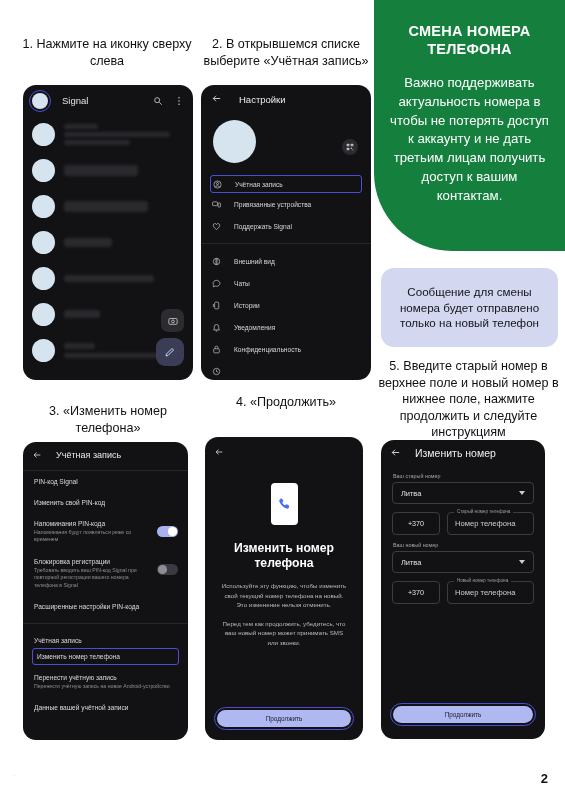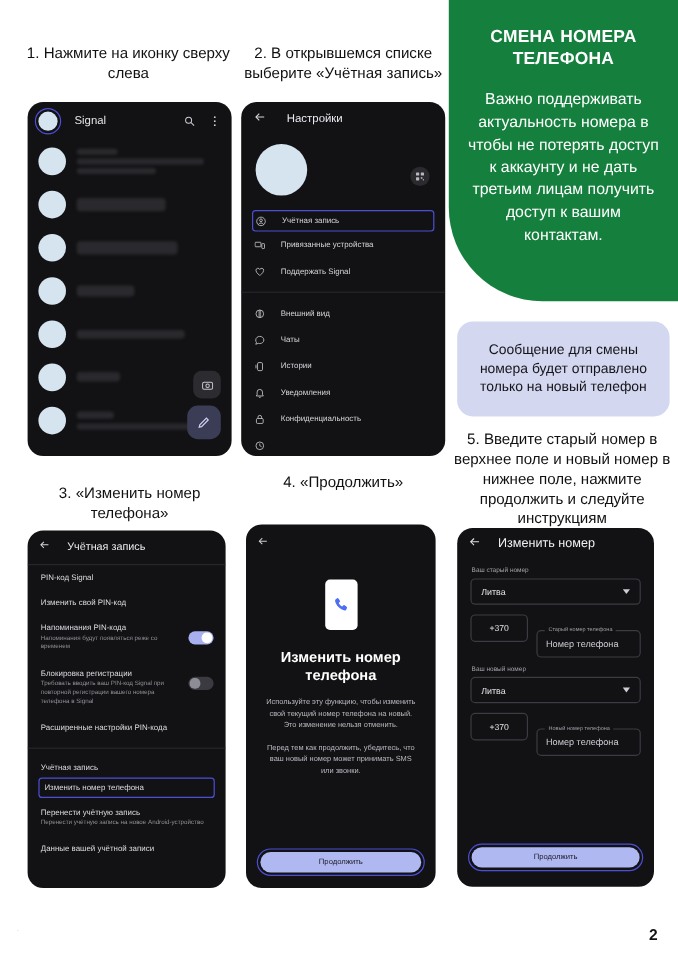--- a/index.html
+++ b/index.html
@@ -142,21 +142,21 @@
              border-top: 4px solid #cfcdd4; }
   .f-pair { display: flex; gap: 7px; margin: 8px 11px 0 11px; }
   .f-cc {
     width: 48px; height: 23px; border: 1px solid #3b3b42; border-radius: 4px;
     display: flex; align-items: center; justify-content: center;
     font-size: 7.2px; color: #e3e2e7; overflow: hidden; white-space: nowrap;
   }
   .f-num {
     flex: 1; height: 23px; border: 1px solid #3b3b42; border-radius: 4px;
     display: flex; align-items: center; padding: 0 7px;
-    font-size: 7.6px; color: #cfcdd4; position: relative; margin-top: 13px;
+    font-size: 7.6px; color: #cfcdd4; position: relative;
   }
   .f-num .legend {
     position: absolute; top: -4px; left: 6px; background: #121214;
     padding: 0 3px; font-size: 4.6px; color: #9c9ba3; white-space: nowrap;
   }
   .p5-btnwrap { position: absolute; left: 9px; right: 9px; bottom: 13px; border: 1px solid #4b4fd6; border-radius: 13px; padding: 2px; }
 
   
   .pagenum { position: absolute; right: 17px; bottom: 14px; font-size: 13px; font-weight: bold; color: #111; }
   .footmark { position: absolute; left: 14px; bottom: 22px; font-size: 4px; color: #e6e6e6; }

